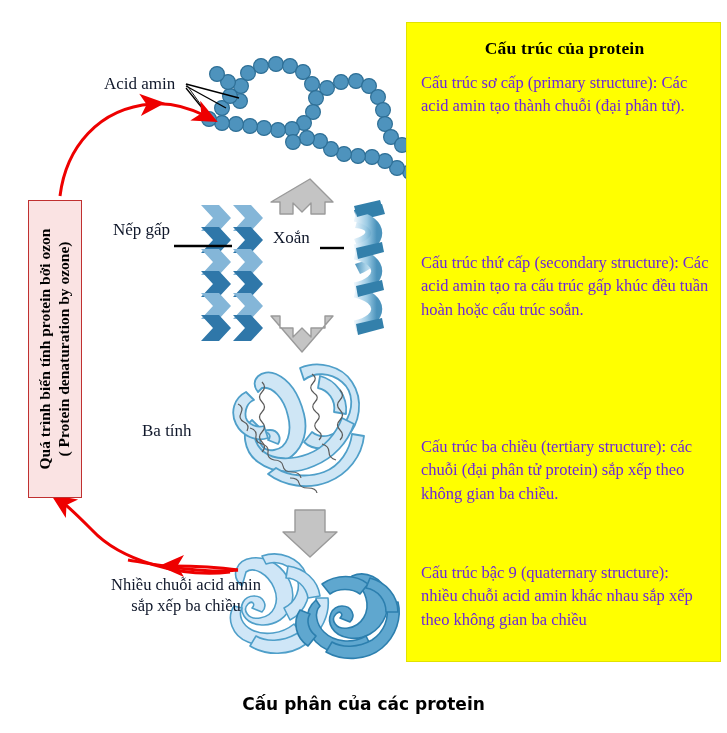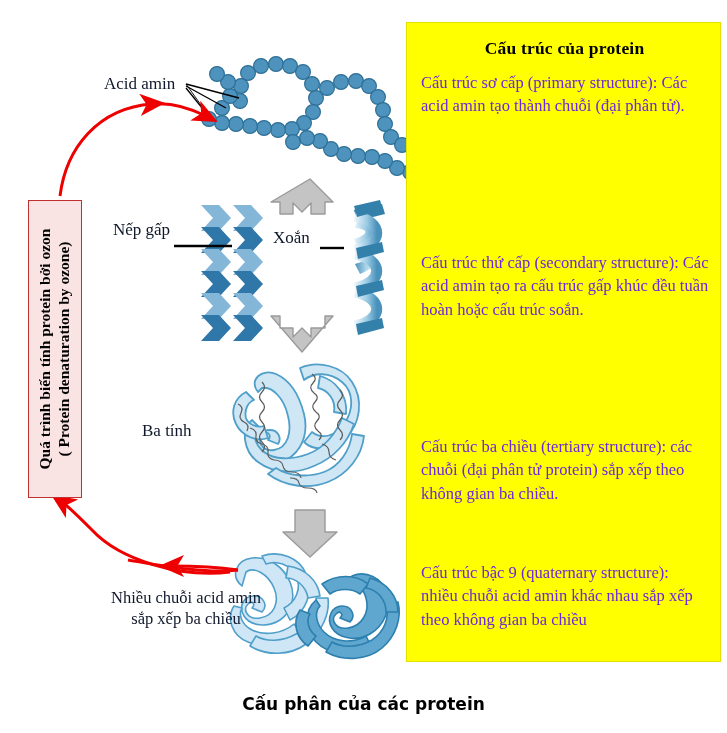--- a/index.html
+++ b/index.html
@@ -94,21 +94,21 @@
     font-size: 17px;
     color: #0f172a;
     white-space: nowrap;
   }
   #label-acid-amin { left: 104px; top: 74px; }
   #label-nep-gap   { left: 113px; top: 220px; text-align: right; }
   #label-xoan      { left: 273px; top: 228px; }
   #label-ba-chieu  { left: 142px; top: 421px; }
   #label-nhieu-chuoi {
     left: 110px;
-    top: 587px;
+    top: 574px;
     width: 152px;
     text-align: center;
     white-space: normal;
     line-height: 1.3;
     font-size: 16.5px;
   }
 
   
   #caption {
     left: 0;

